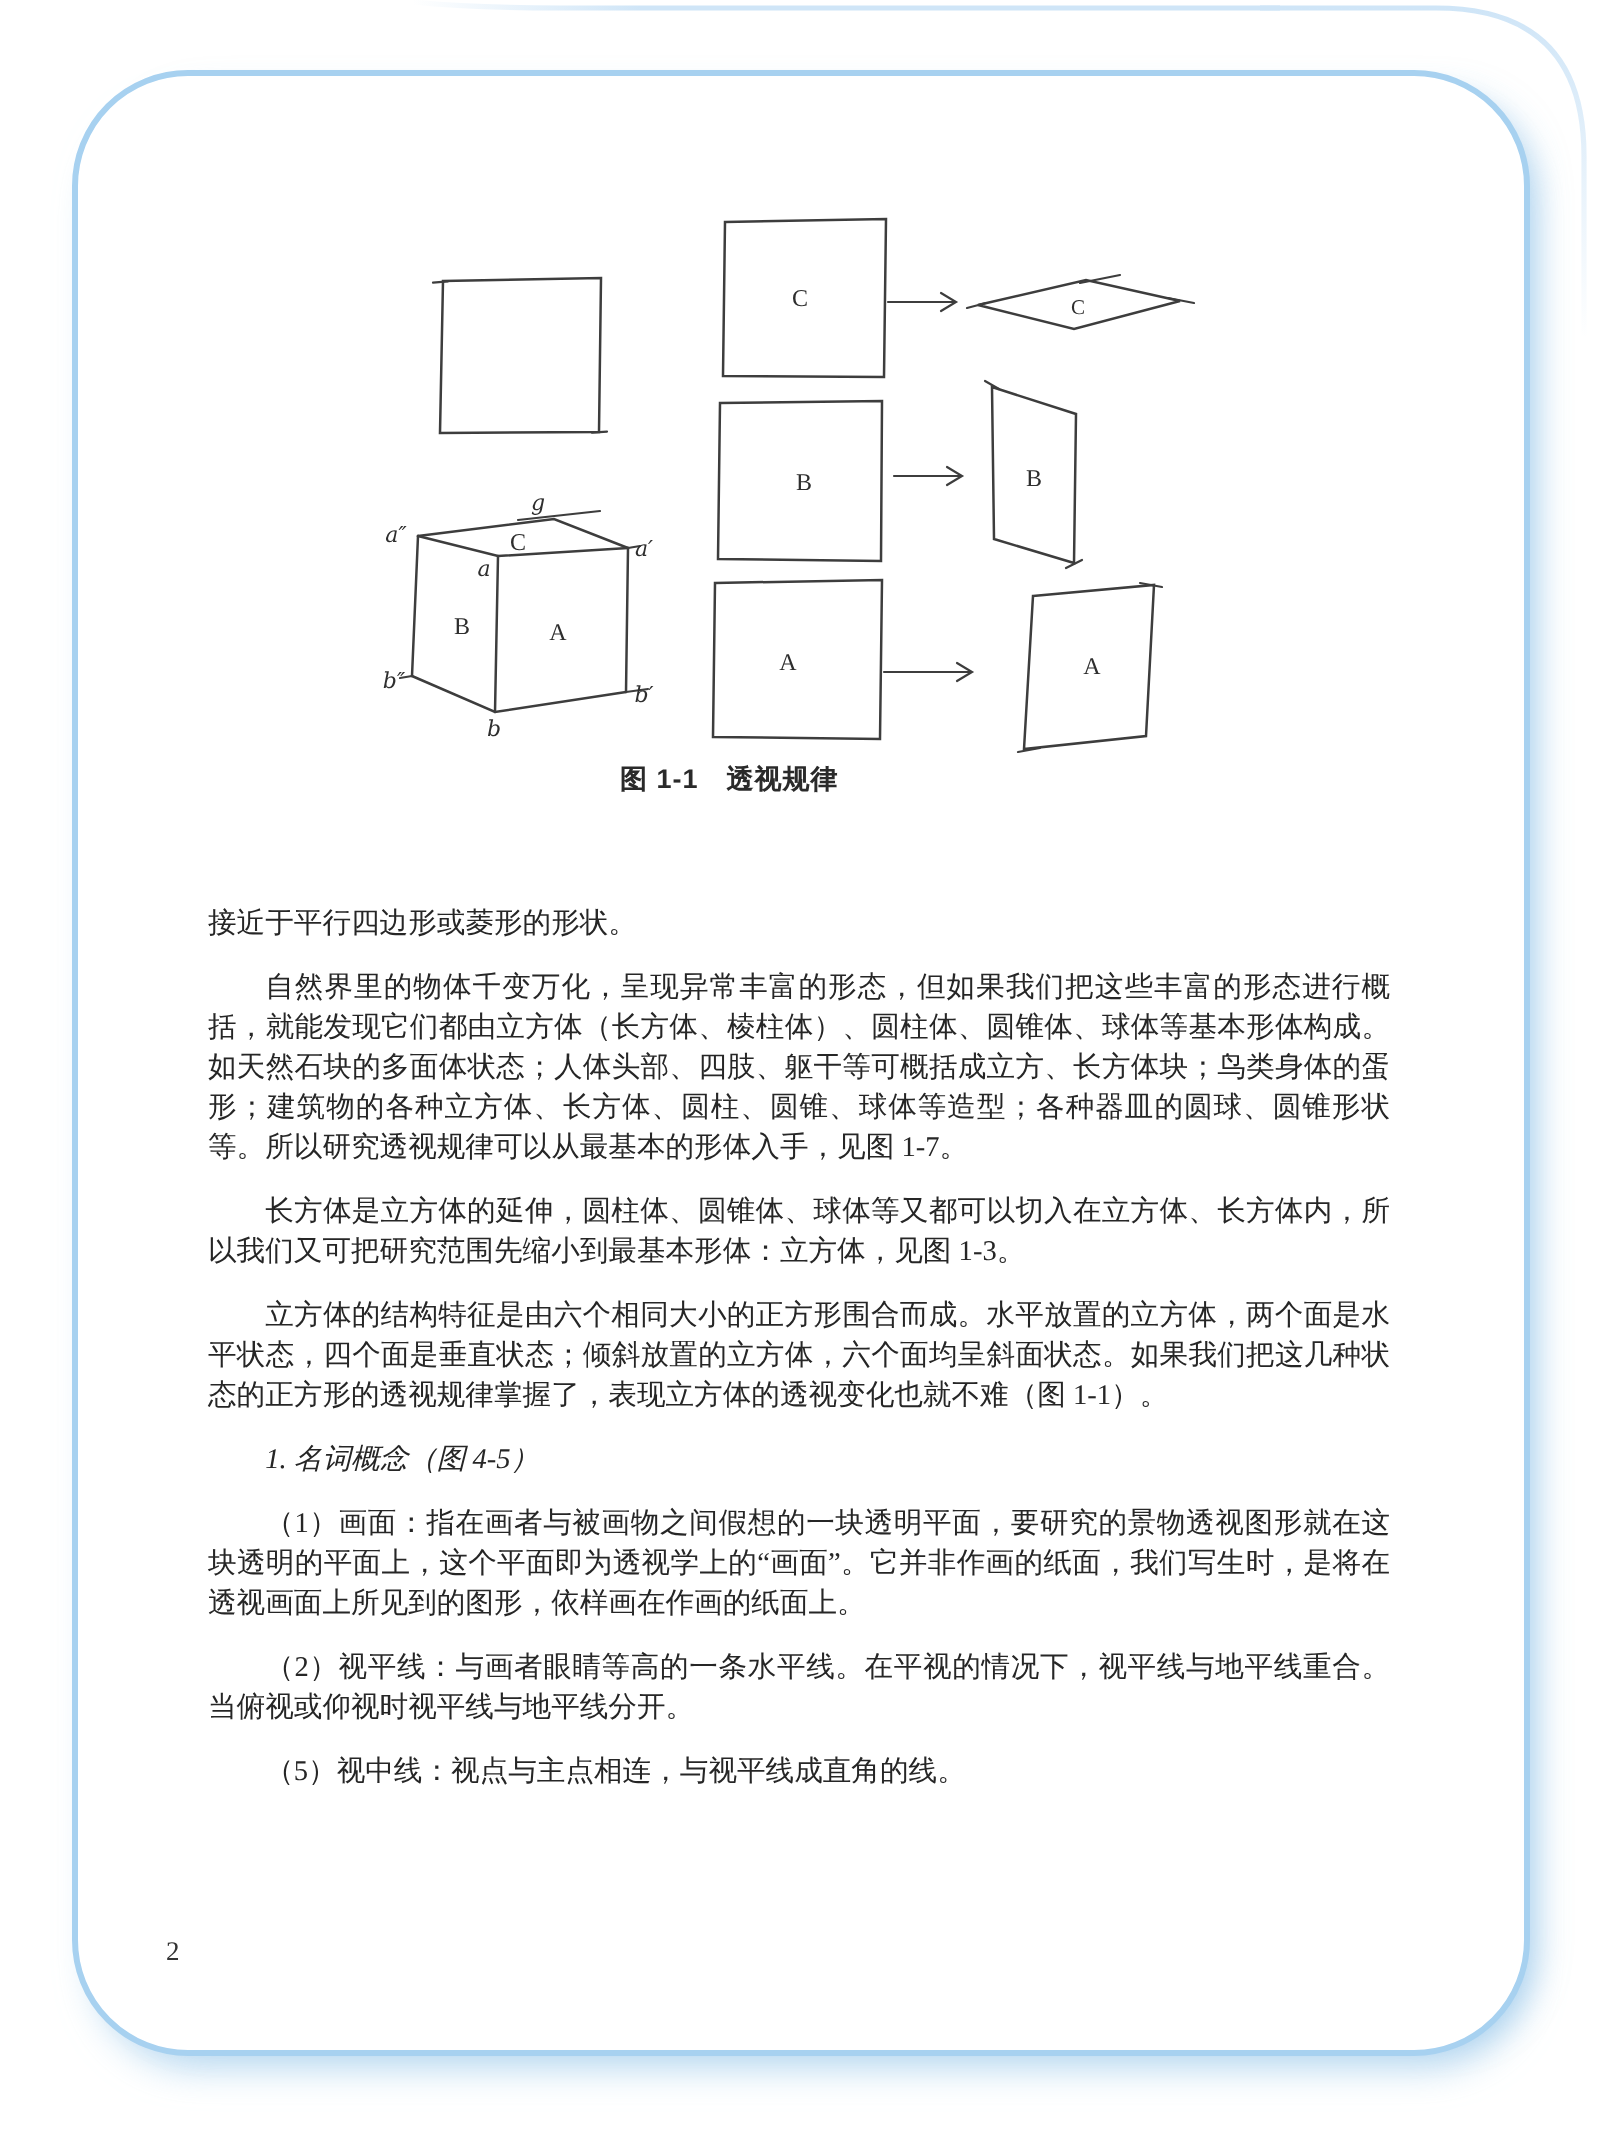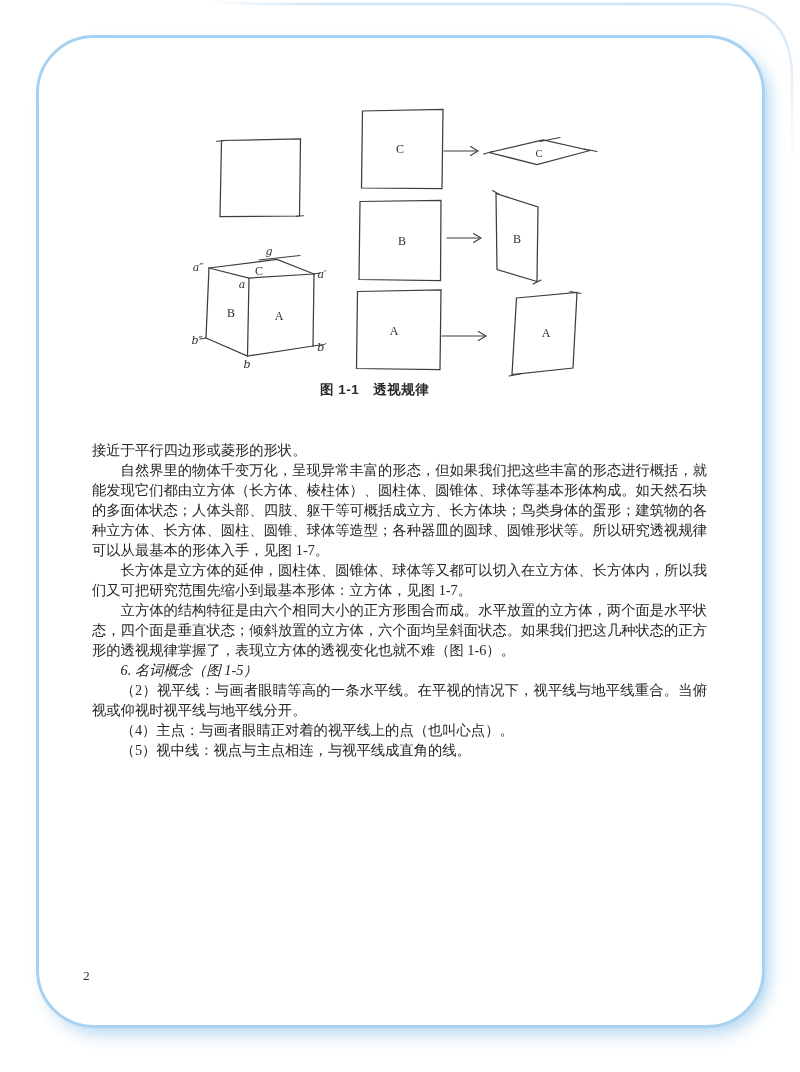--- a/index.html
+++ b/index.html
@@ -11,30 +11,30 @@
   .page-card{
     position:absolute;left:36px;top:35px;width:729px;height:993px;
     box-sizing:border-box;border:3px solid #a7d1f0;border-radius:58px;
     background:#ffffff;
     box-shadow:5px 12px 18px -6px rgba(148,196,234,0.65),
                13px 2px 16px -10px rgba(148,196,234,0.5);
   }
   .frame-deco{position:absolute;left:0;top:0;}
   .figure-layer{position:absolute;left:0;top:0;}
   .fig-caption{
-    position:absolute;left:320px;top:381px;width:220px;
+    position:absolute;left:310px;top:381px;width:220px;
     font-family:"Liberation Sans","DejaVu Sans",sans-serif;
     font-weight:bold;font-size:13.5px;color:#2a2a2a;letter-spacing:0.5px;
   }
   .body{
     position:absolute;left:92px;top:440px;width:615px;
     font-size:14.3px;line-height:20px;color:#262626;
     text-align:justify;
   }
-  .body p{margin:0;padding:0;}
+  .body p{margin:12px;padding:0;}
   .body p.ind{text-indent:2em;}
   .body p.heading{font-style:italic;}
   .page-num{
     position:absolute;left:83px;top:968px;
     font-size:13.5px;color:#333;
   }
   .ln{fill:none;stroke:#3d3d3d;stroke-width:1.25;stroke-linecap:round;}
   .lnt{fill:none;stroke:#3d3d3d;stroke-width:1.1;stroke-linecap:round;}
   .fig-lb{font-family:"Liberation Serif","DejaVu Serif",serif;font-size:12px;fill:#2e2e2e;}
   .fig-li{font-family:"DejaVu Serif","Liberation Serif",serif;font-size:11px;font-style:italic;fill:#2e2e2e;}
@@ -136,21 +136,21 @@
     <path class="lnt" d="M509,376 L520,374"></path>
     <text class="fig-lb" x="546" y="337" text-anchor="middle">A</text>
   </g>
 </svg>
 
 <div class="fig-caption">图 1-1　透视规律</div>
 
 <div class="body">
   <p class="cont">接近于平行四边形或菱形的形状。</p>
   <p class="ind">自然界里的物体千变万化，呈现异常丰富的形态，但如果我们把这些丰富的形态进行概括，就能发现它们都由立方体（长方体、棱柱体）、圆柱体、圆锥体、球体等基本形体构成。如天然石块的多面体状态；人体头部、四肢、躯干等可概括成立方、长方体块；鸟类身体的蛋形；建筑物的各种立方体、长方体、圆柱、圆锥、球体等造型；各种器皿的圆球、圆锥形状等。所以研究透视规律可以从最基本的形体入手，见图 1-7。</p>
-  <p class="ind">长方体是立方体的延伸，圆柱体、圆锥体、球体等又都可以切入在立方体、长方体内，所以我们又可把研究范围先缩小到最基本形体：立方体，见图 1-7。</p>
-  <p class="ind">立方体的结构特征是由六个相同大小的正方形围合而成。水平放置的立方体，两个面是水平状态，四个面是垂直状态；倾斜放置的立方体，六个面均呈斜面状态。如果我们把这几种状态的正方形的透视规律掌握了，表现立方体的透视变化也就不难（图 1-6）。</p>
-  <p class="ind heading">6. 名词概念（图 1-5）</p>
+  <p class="ind">长方体是立方体的延伸，圆柱体、圆锥体、球体等又都可以切入在立方体、长方体内，所以我们又可把研究范围先缩小到最基本形体：立方体，见图 1-3。</p>
+  <p class="ind">立方体的结构特征是由六个相同大小的正方形围合而成。水平放置的立方体，两个面是水平状态，四个面是垂直状态；倾斜放置的立方体，六个面均呈斜面状态。如果我们把这几种状态的正方形的透视规律掌握了，表现立方体的透视变化也就不难（图 1-1）。</p>
+  <p class="ind heading">1. 名词概念（图 4-5）</p>
+  <p class="ind">（1）画面：指在画者与被画物之间假想的一块透明平面，要研究的景物透视图形就在这块透明的平面上，这个平面即为透视学上的“画面”。它并非作画的纸面，我们写生时，是将在透视画面上所见到的图形，依样画在作画的纸面上。</p>
   <p class="ind">（2）视平线：与画者眼睛等高的一条水平线。在平视的情况下，视平线与地平线重合。当俯视或仰视时视平线与地平线分开。</p>
-  <p class="ind">（4）主点：与画者眼睛正对着的视平线上的点（也叫心点）。</p>
   <p class="ind">（5）视中线：视点与主点相连，与视平线成直角的线。</p>
 </div>
 
 <div class="page-num">2</div>
 
 </body></html>

